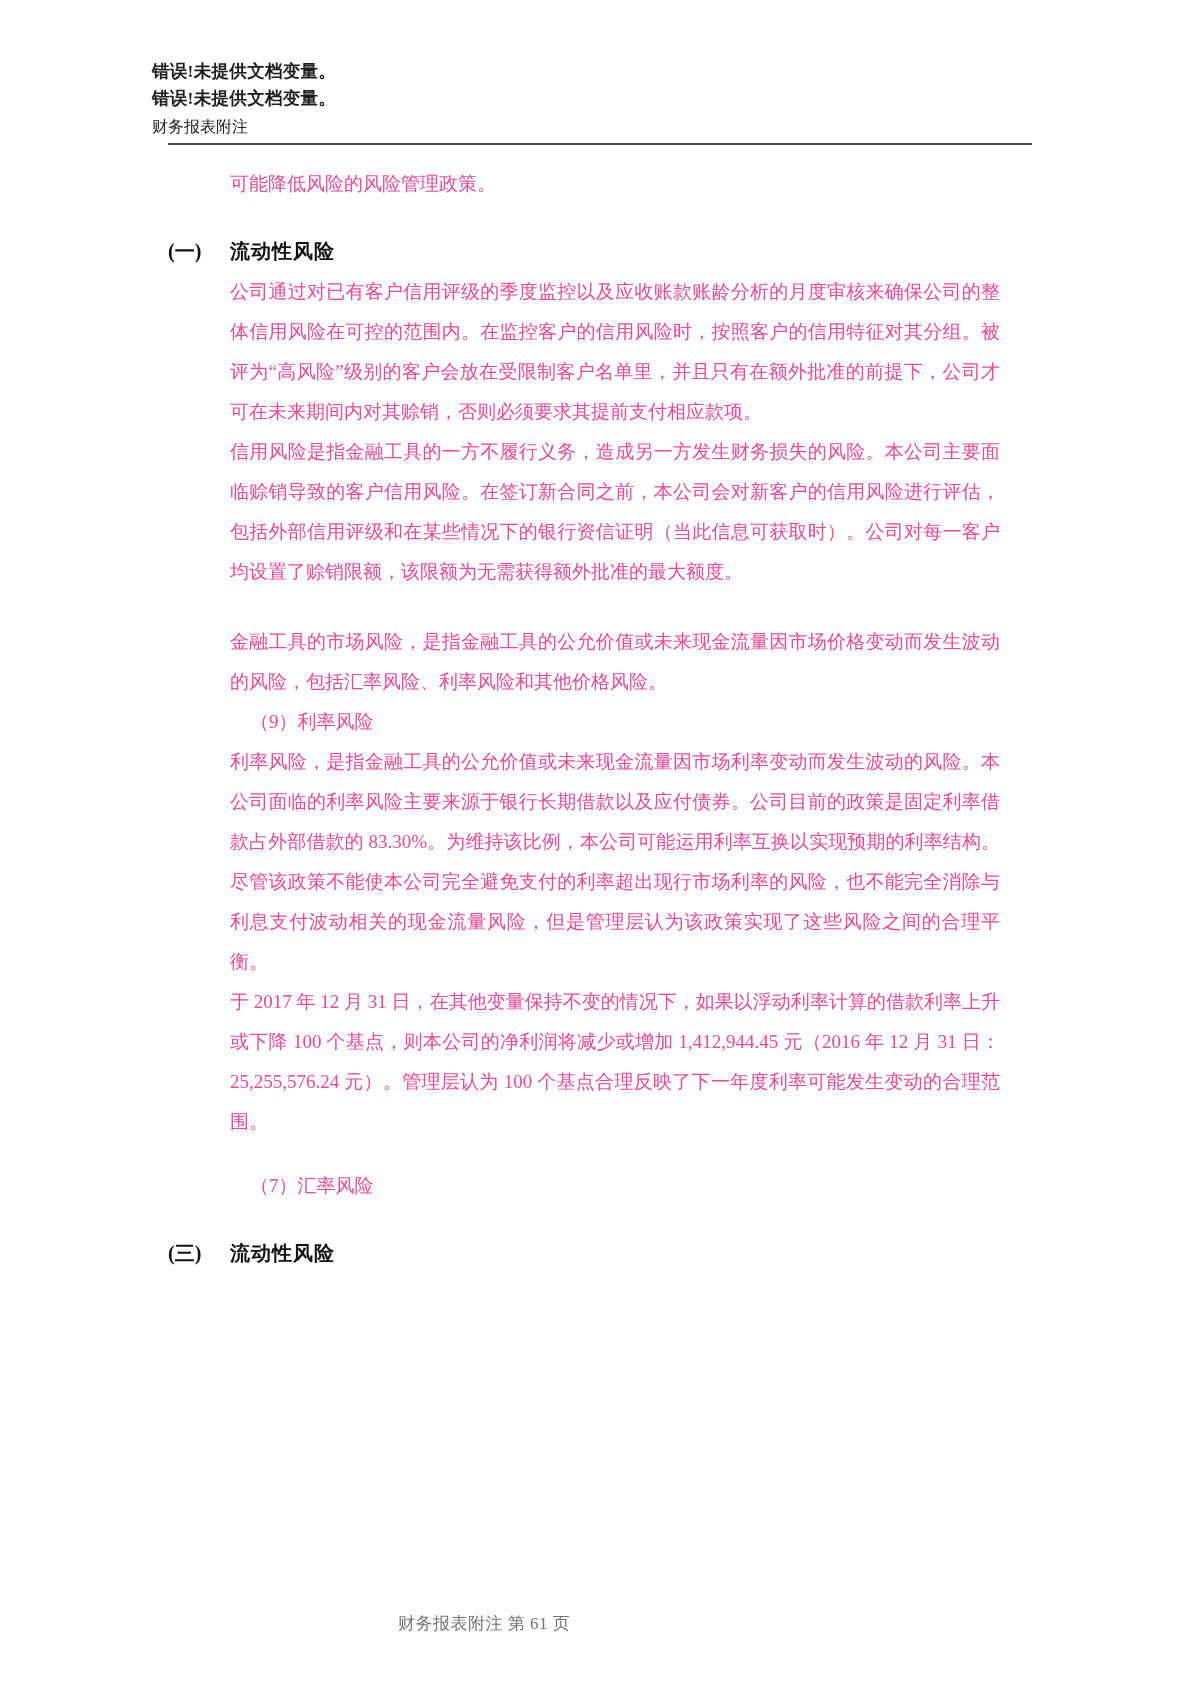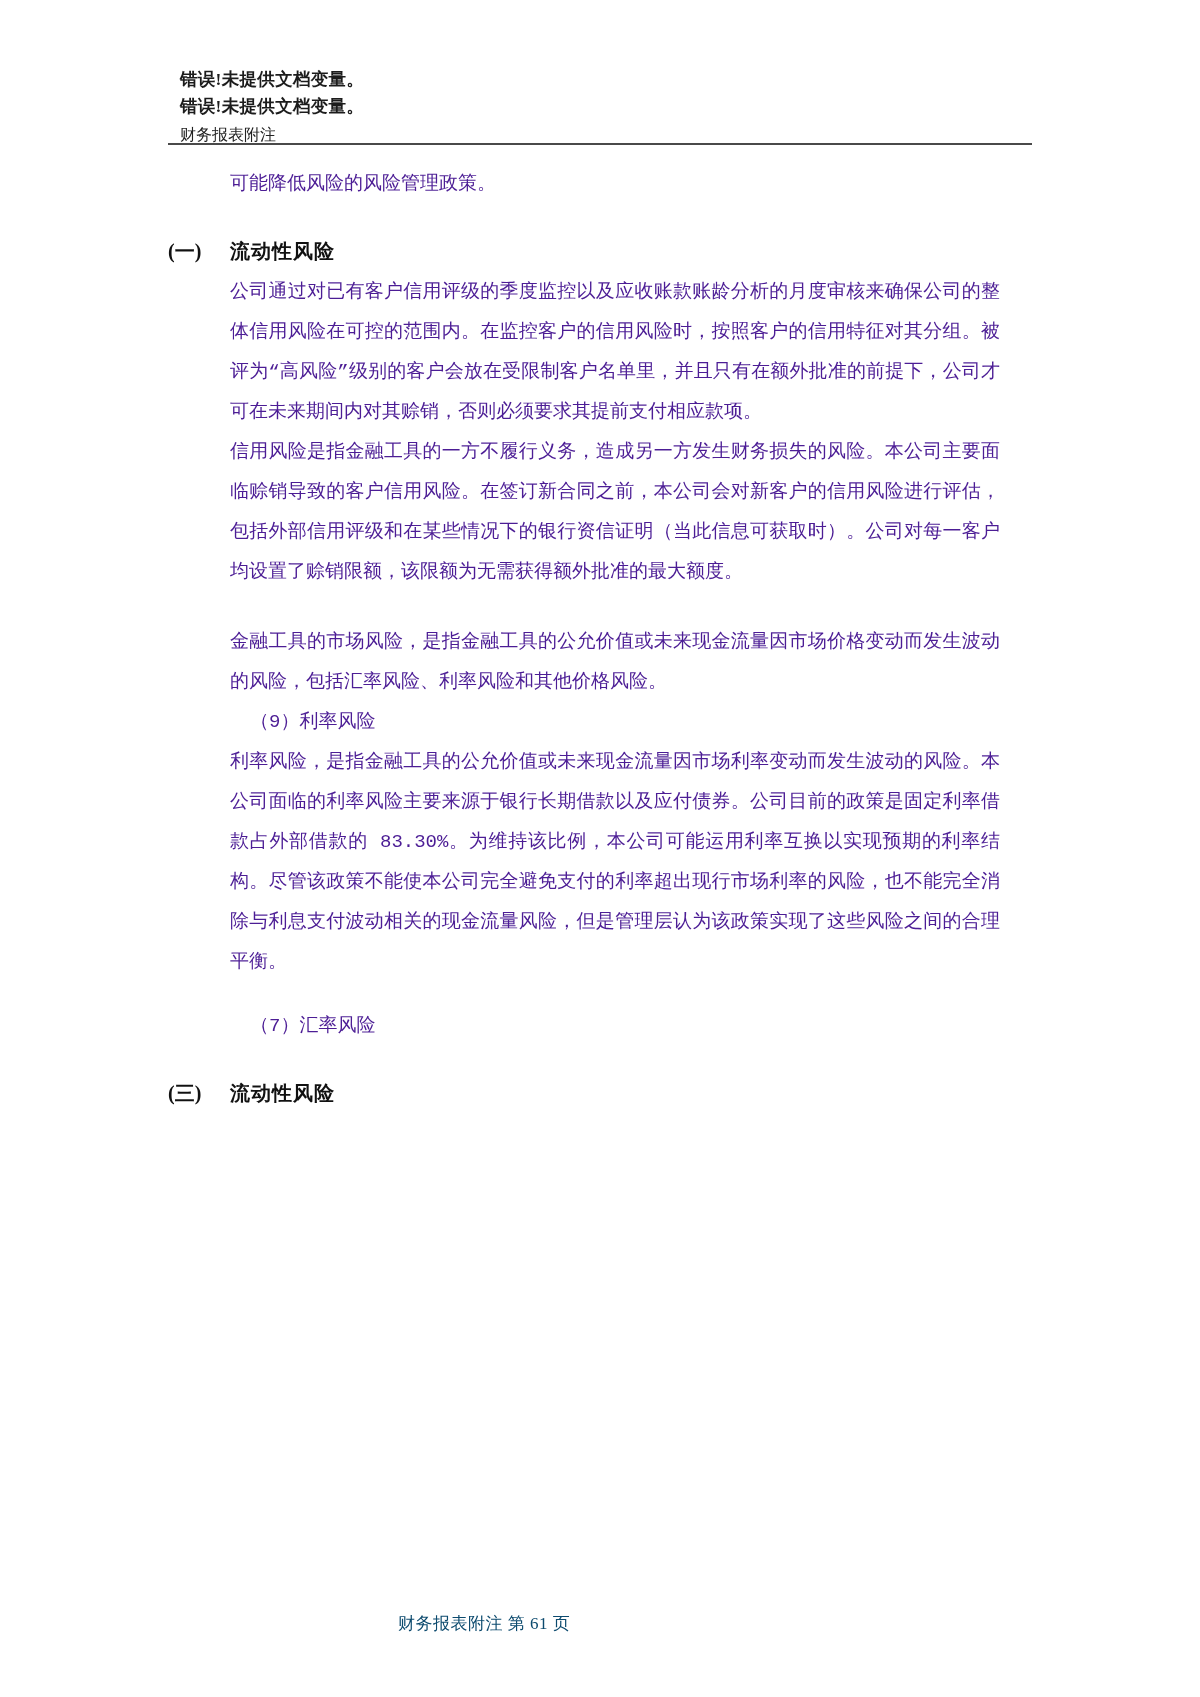--- a/index.html
+++ b/index.html
@@ -12,24 +12,23 @@
     width: 1200px;
     height: 1697px;
     background: #ffffff;
     font-family: "Liberation Serif", "DejaVu Serif", serif;
     color: #1a1a1a;
     overflow: hidden;
     box-sizing: border-box;
   }
   .header {
     position: absolute;
-    left: 180px;
+    left: 152px;
     top: 58px;
     width: 800px;
-    margin-top: 8px;
   }
   .header-line {
     font-family: "Liberation Serif", "DejaVu Serif", serif;
     font-weight: bold;
     font-size: 17.5px;
     line-height: 27px;
     color: #1c1c1c;
     letter-spacing: 0.3px;
   }
   .header-sub {
@@ -51,23 +50,22 @@
     position: absolute;
     left: 168px;
     top: 160px;
     width: 864px;
   }
   .para {
     font-size: 19px;
     line-height: 40px;
     text-align: justify;
     text-justify: inter-ideograph;
-    color: #4c1d95;
+    color: #ec4899;
     margin: 0;
-    font-family: Liberation Mono, monospace;
   }
   .indent-body {
     margin-left: 62px;
     width: 770px;
   }
   .lead-para {
     margin-left: 62px;
     width: 770px;
     margin-top: 4px;
   }
@@ -100,21 +98,21 @@
     text-indent: 20px;
   }
   .gap-md { height: 24px; }
   .footer {
     position: absolute;
     left: 0;
     top: 1612px;
     width: 968px;
     text-align: center;
     font-size: 17px;
-    color: #0c4a6e;
+    color: #737373;
     letter-spacing: 0.5px;
   }
 </style>
 </head>
 <body>
 
 <div class="page">
 
   <div class="header">
     <div class="header-line">错误!未提供文档变量。</div>
@@ -133,20 +131,21 @@
       </div>
       <p class="para indent-body">公司通过对已有客户信用评级的季度监控以及应收账款账龄分析的月度审核来确保公司的整体信用风险在可控的范围内。在监控客户的信用风险时，按照客户的信用特征对其分组。被评为“高风险”级别的客户会放在受限制客户名单里，并且只有在额外批准的前提下，公司才可在未来期间内对其赊销，否则必须要求其提前支付相应款项。</p>
       <p class="para indent-body">信用风险是指金融工具的一方不履行义务，造成另一方发生财务损失的风险。本公司主要面临赊销导致的客户信用风险。在签订新合同之前，本公司会对新客户的信用风险进行评估，包括外部信用评级和在某些情况下的银行资信证明（当此信息可获取时）。公司对每一客户均设置了赊销限额，该限额为无需获得额外批准的最大额度。</p>
     </div>
 
     <div class="section">
       <p class="para indent-body">金融工具的市场风险，是指金融工具的公允价值或未来现金流量因市场价格变动而发生波动的风险，包括汇率风险、利率风险和其他价格风险。</p>
 
       <div class="sub-label para">（9）利率风险</div>
       <p class="para indent-body">利率风险，是指金融工具的公允价值或未来现金流量因市场利率变动而发生波动的风险。本公司面临的利率风险主要来源于银行长期借款以及应付债券。公司目前的政策是固定利率借款占外部借款的 83.30%。为维持该比例，本公司可能运用利率互换以实现预期的利率结构。尽管该政策不能使本公司完全避免支付的利率超出现行市场利率的风险，也不能完全消除与利息支付波动相关的现金流量风险，但是管理层认为该政策实现了这些风险之间的合理平衡。</p>
+      <p class="para indent-body">于 2017 年 12 月 31 日，在其他变量保持不变的情况下，如果以浮动利率计算的借款利率上升或下降 100 个基点，则本公司的净利润将减少或增加 1,412,944.45 元（2016 年 12 月 31 日：25,255,576.24 元）。管理层认为 100 个基点合理反映了下一年度利率可能发生变动的合理范围。</p>
 
       <div class="gap-md"></div>
 
       <div class="sub-label para">（7）汇率风险</div>
     </div>
 
     <div class="section">
       <div class="section-head">
         <span class="section-num">(三)</span><span class="section-title">流动性风险</span>
       </div>

